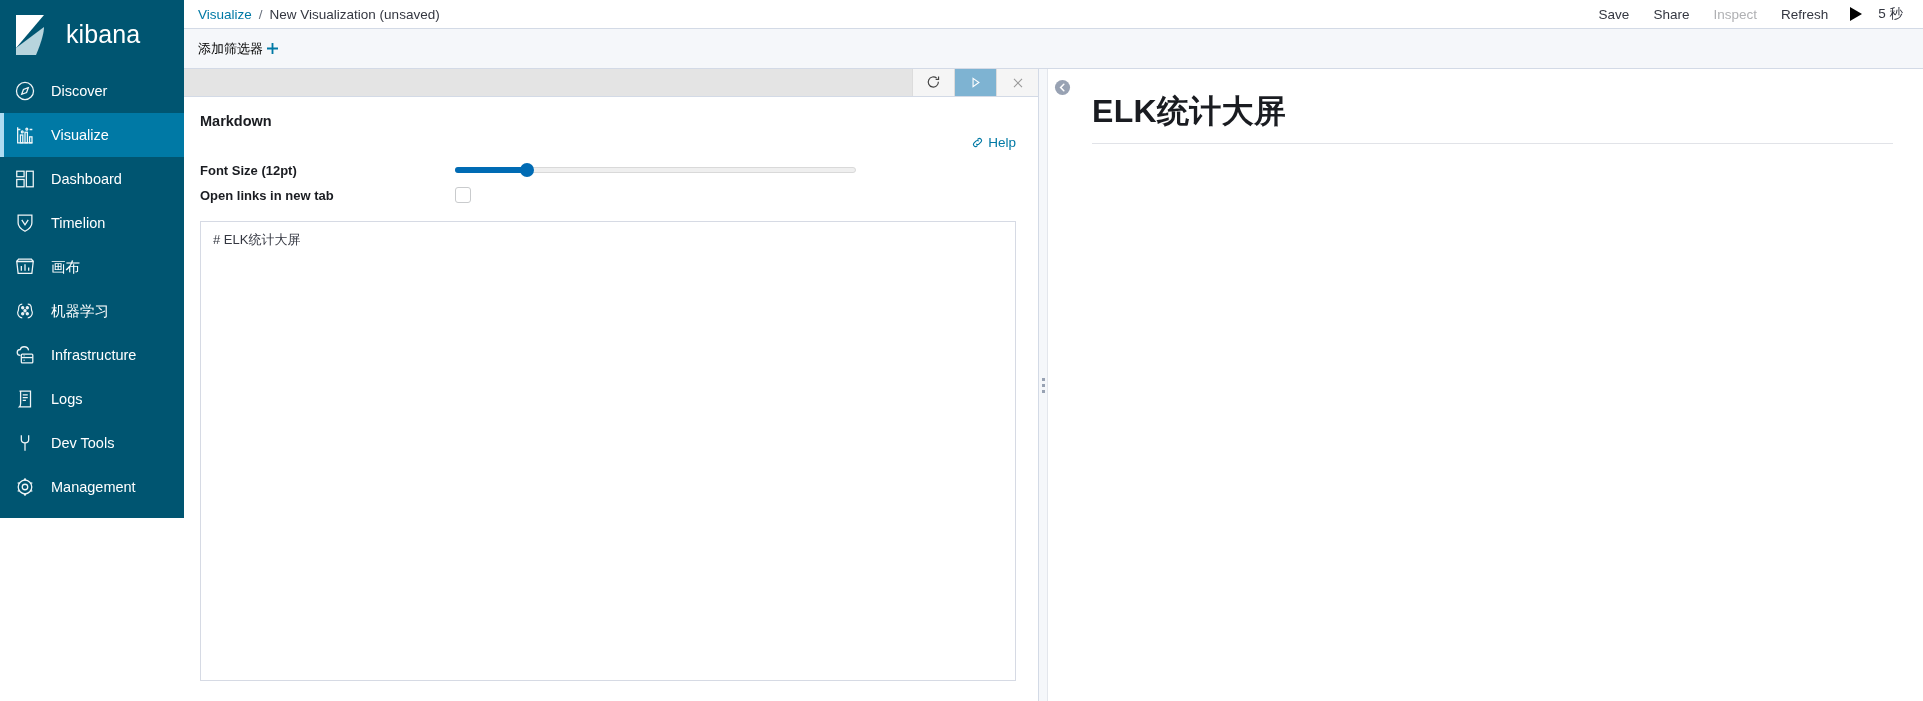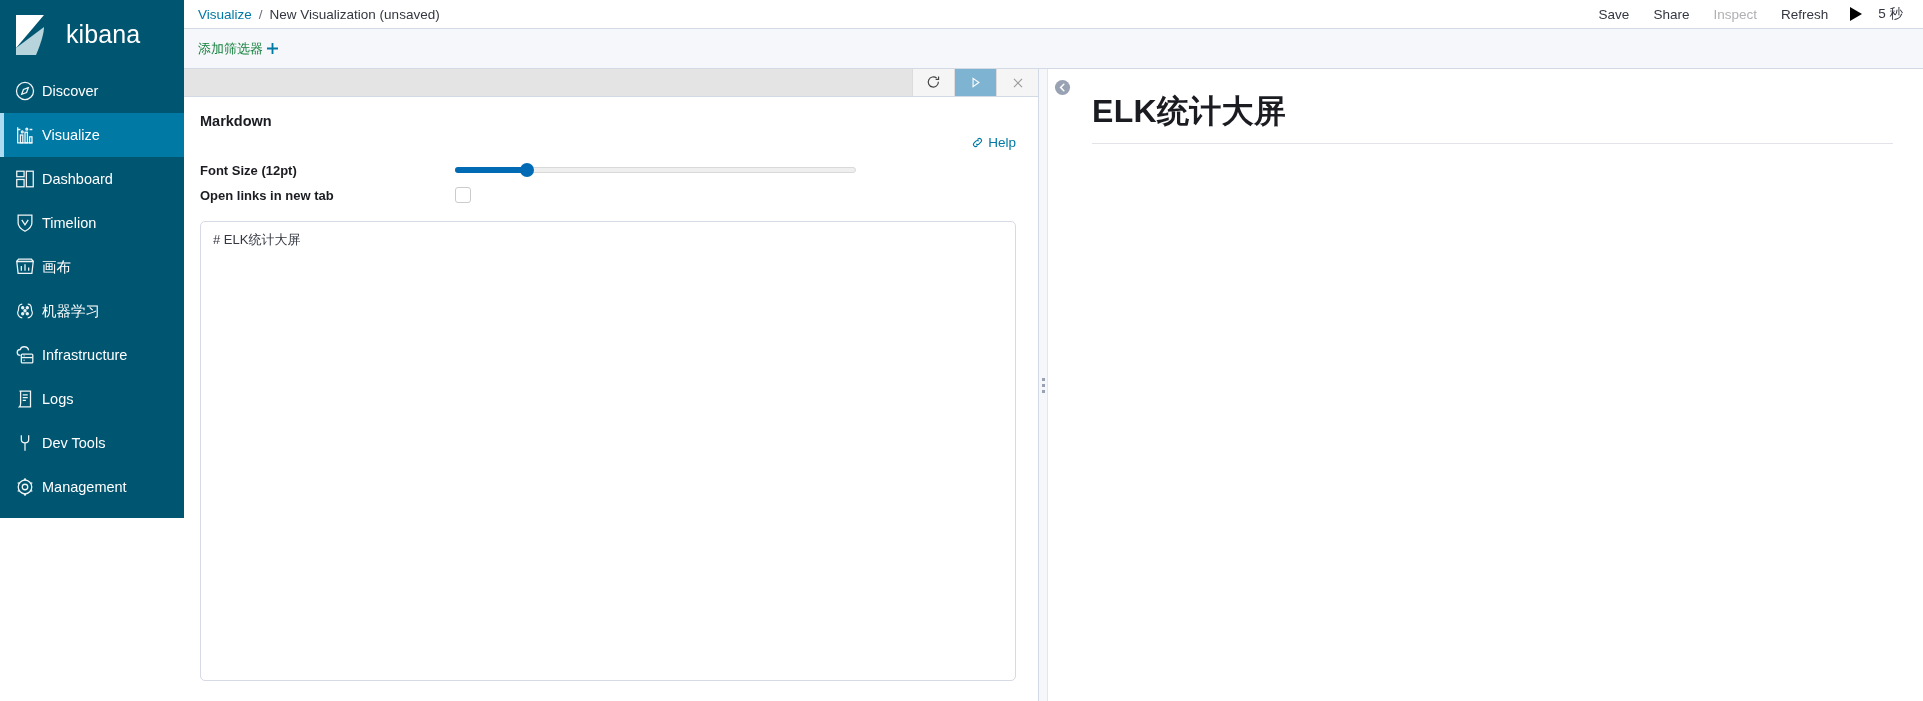--- a/index.html
+++ b/index.html
@@ -24,21 +24,21 @@
   .brand {
     height: 69px; display: flex; align-items: center; gap: 14px;
     padding-left: 14px; flex: 0 0 69px;
   }
   .brand-logo { width: 38px; height: 40px; display:block; }
   .brand-name { font-size: 25px; font-weight: 400; letter-spacing: .1px; color: #fff; }
 
   .nav { display: flex; flex-direction: column; }
   .nav-item {
     position: relative; height: 44px; display: flex; align-items: center;
-    padding-left: 14px; gap: 6px; cursor: pointer;
+    padding-left: 14px; gap: 15px; cursor: pointer;
     color: #ffffff; font-size: 14.5px; line-height: 1;
   }
   .nav-item .nav-ico { width: 22px; height: 22px; flex: 0 0 22px; display:block; opacity: .97; }
   .nav-item.active { background: #0079a5; }
   .nav-item.active::before {
     content: ""; position: absolute; left: 0; top: 0; bottom: 0; width: 4px;
     background: #addcf2;
   }
   .nav-label { white-space: nowrap; }
 
@@ -72,21 +72,21 @@
   }
   .interval { font-size: 13.5px; color: #343741; padding-left: 6px; padding-right: 2px; white-space: nowrap; }
 
   
   .filterbar {
     height: 41px; flex: 0 0 41px; background: #f5f7fa;
     border-top: 1px solid #d3dae6; border-bottom: 1px solid #d3dae6;
     display: flex; align-items: center; padding-left: 14px;
   }
   .addfilter {
-    font-size: 13px; color: #15803d; cursor: pointer;
+    font-size: 13px; color: #000000; cursor: pointer;
     display: inline-flex; align-items: center; gap: 4px;
   }
   .plus-ico { width: 11px; height: 11px; display:block; }
 
   
   .content { flex: 1 1 auto; display: flex; min-height: 0; background: #14532d; }
 
   
   .editorcol {
     width: 855px; flex: 0 0 855px; display: flex; flex-direction: column;
@@ -142,21 +142,21 @@
 
   
   .cbox {
     width: 16px; height: 16px; border: 1px solid #c9cbcd; border-radius: 3px;
     background: #ffffff; cursor: pointer;
   }
 
   
   .md-area {
     flex: 1 1 auto; margin-top: 9px; margin-bottom: 20px;
-    border: 1px solid #d6dae4; border-radius: 5px; background: #ffffff;
+    border: 1px solid #d6dae4; border-radius: 0; background: #ffffff;
     padding: 9px 12px; min-height: 0; overflow: hidden;
   }
   .md-text {
     font-size: 13px; color: #343741; white-space: pre-wrap;
     font-family: "Liberation Sans", "DejaVu Sans", sans-serif;
   }
 
   
   .splitter {
     width: 9px; flex: 0 0 9px; background: #f5f7fa;

